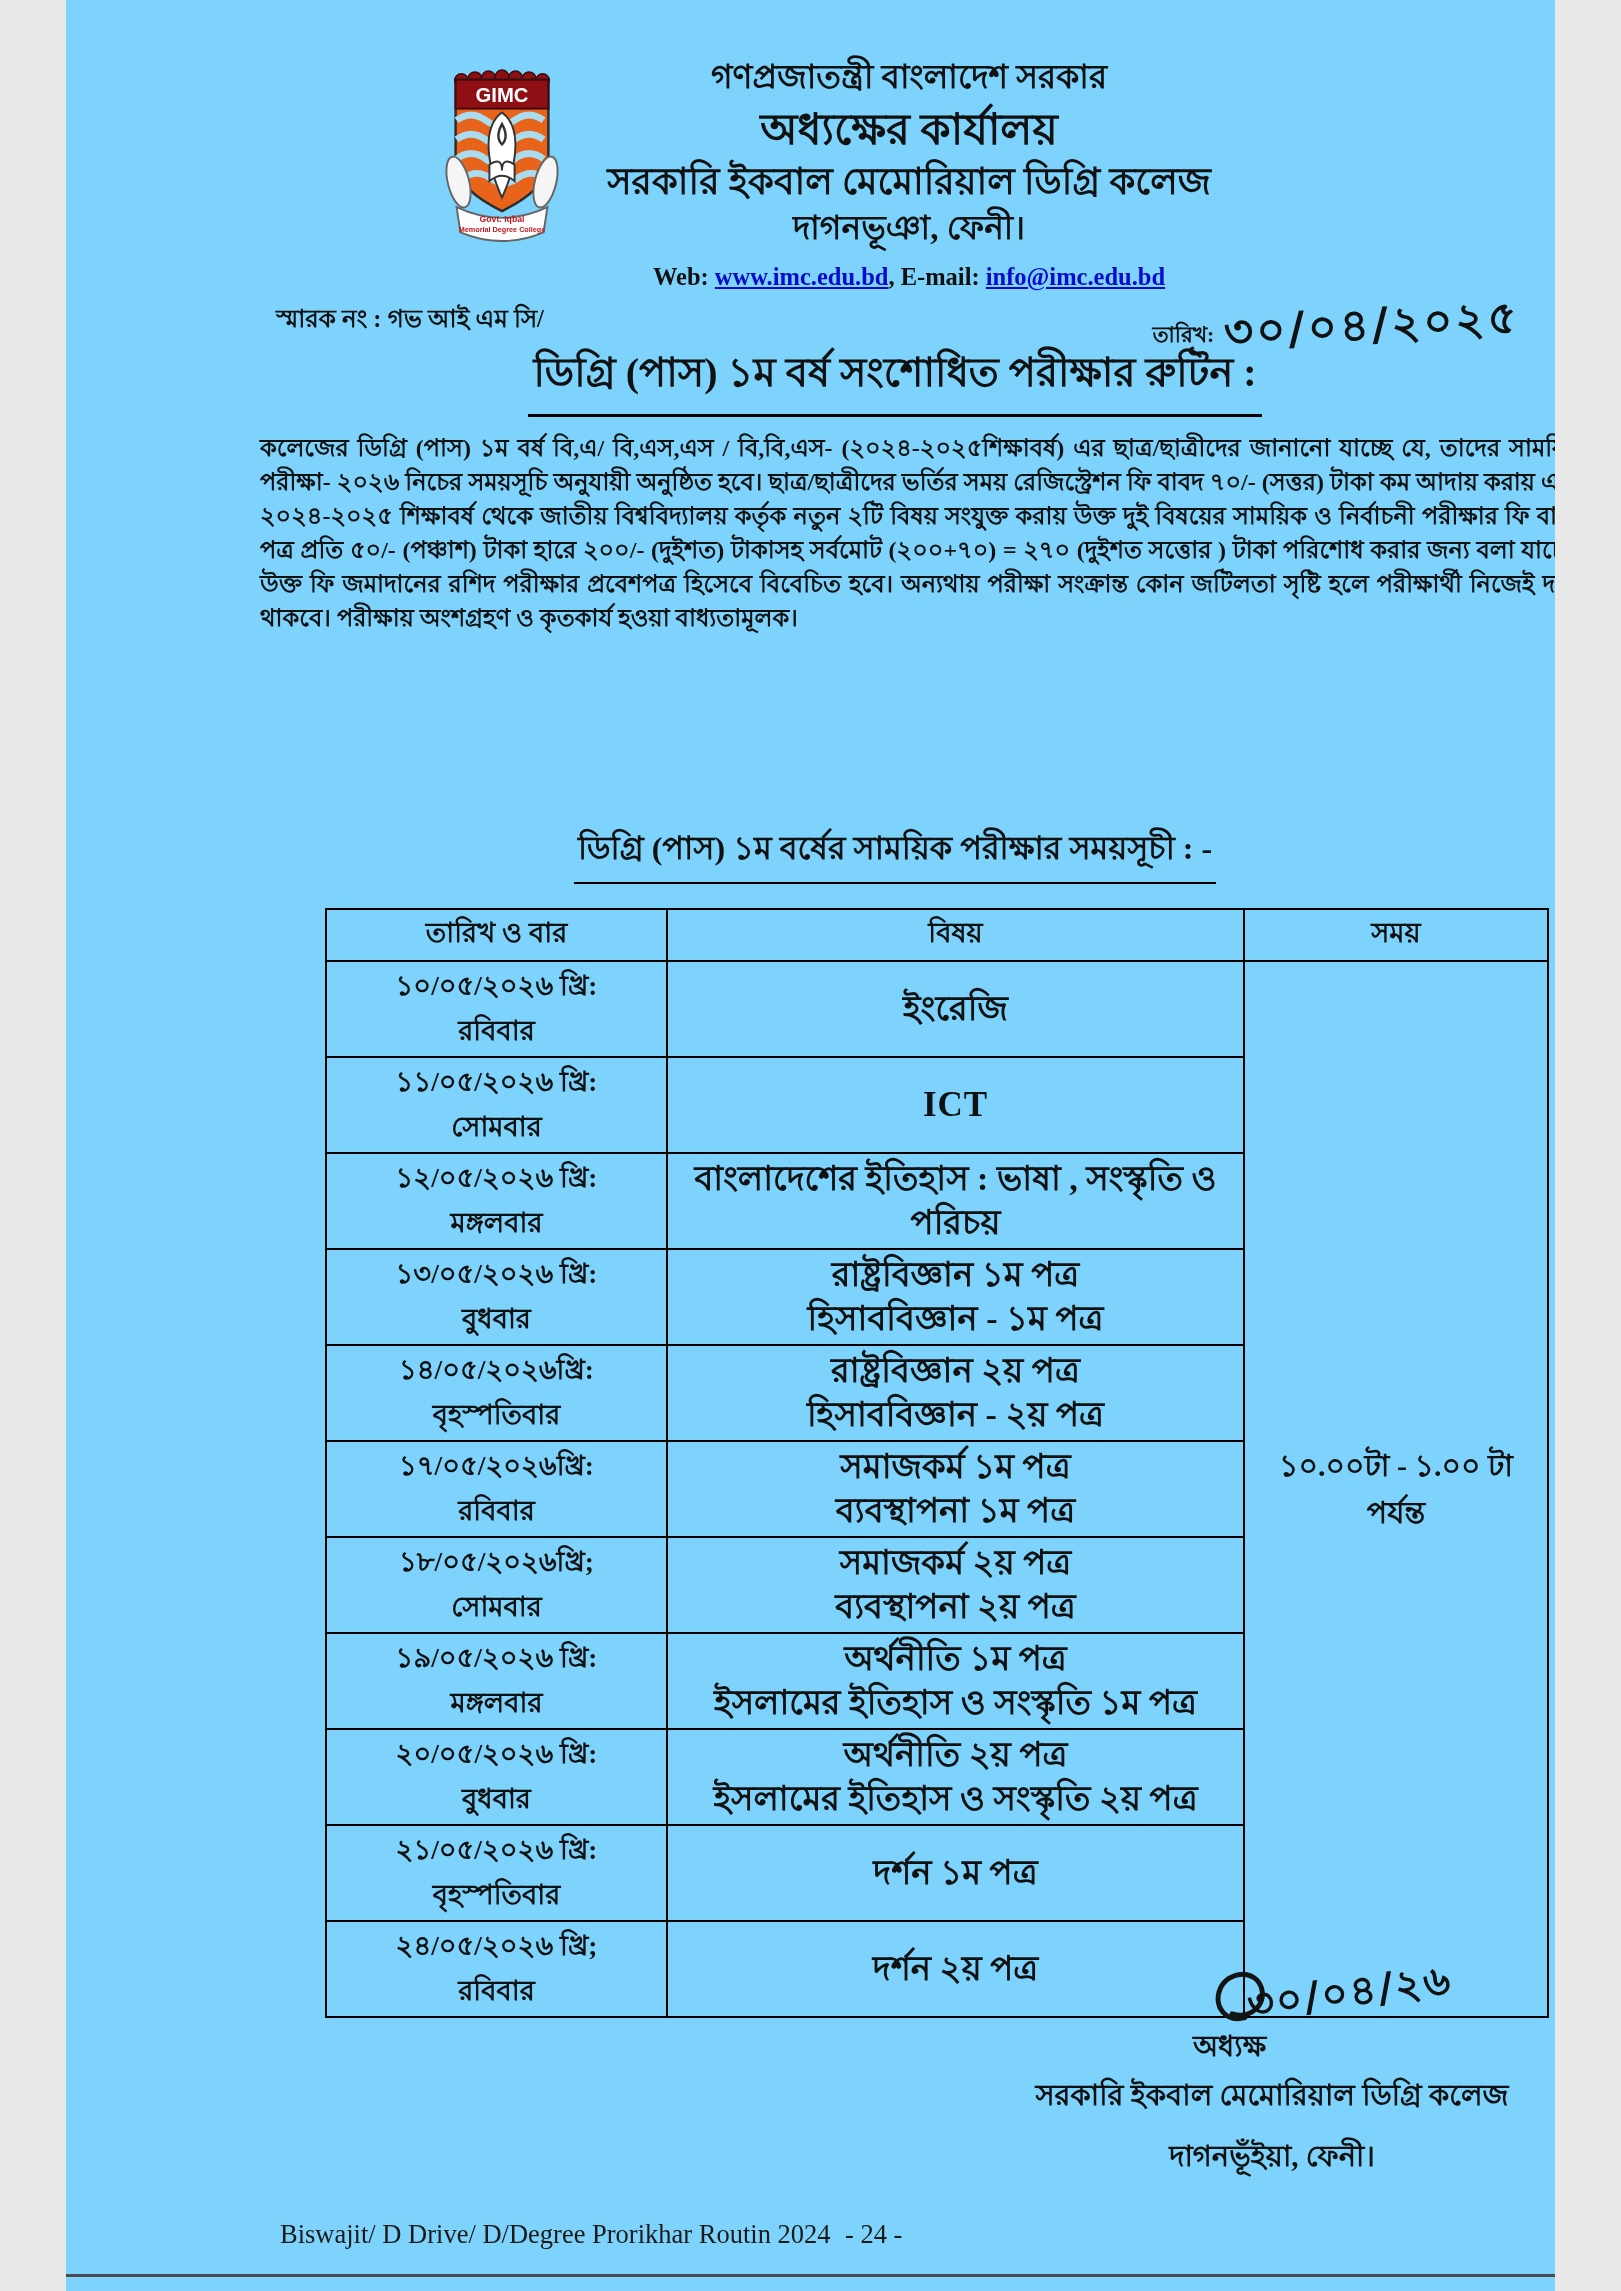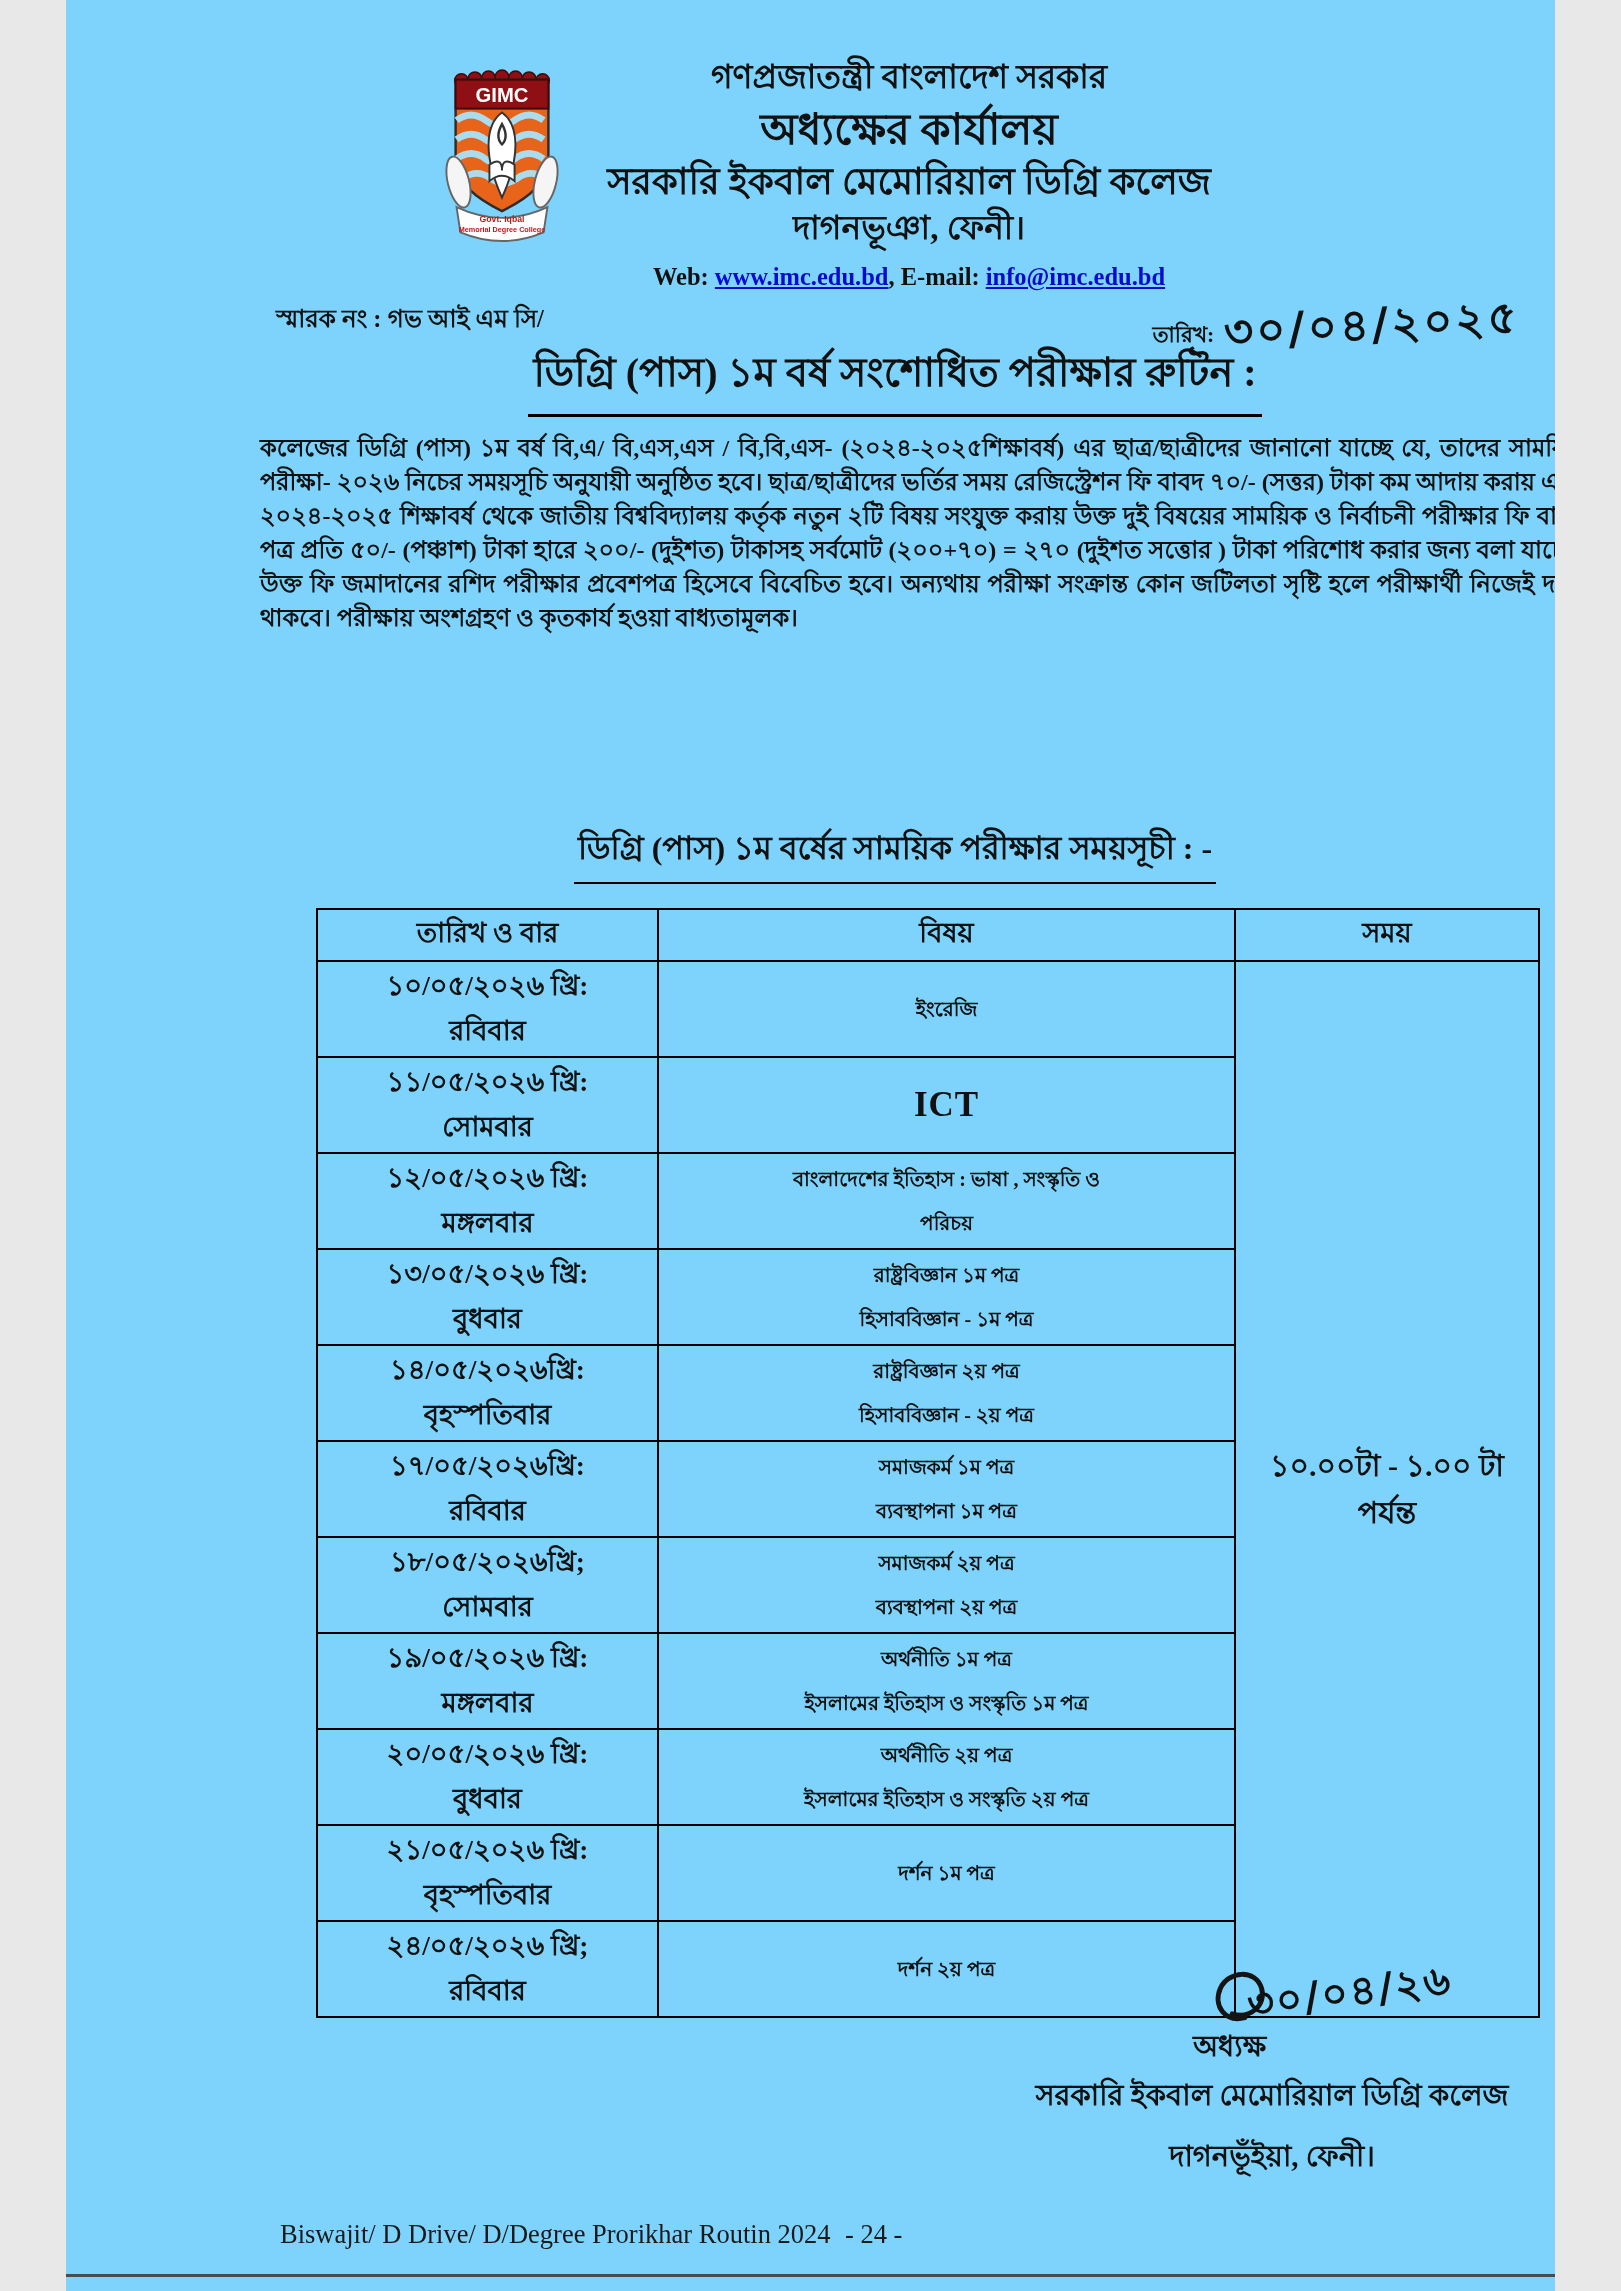--- a/index.html
+++ b/index.html
@@ -41,34 +41,34 @@
     color:#8a1b8d; font-size:31px; font-weight:700;
     text-decoration:underline; cursor:pointer; font-family:"Liberation Serif",serif;
   }
   .subtitle{position:absolute; left:37px; top:823px; width:1584px; text-align:center;}
   .subtitle span{
     display:inline-block; font-size:32px; font-weight:800;
     border-bottom:2.9px solid #000; padding:0 3.9px 4.9px 3.9px;
   }
   
   table.sched{
-    position:absolute; left:250px; top:908px; width:1222px;
+    position:absolute; left:259px; top:908px; width:1222px;
     border-collapse:collapse; table-layout:fixed;
   }
   table.sched th, table.sched td{
     border:2.9px solid #000; text-align:center; vertical-align:middle;
     font-weight:600; padding:2px 3.9px;
   }
   table.sched col.c1{width:341px;} table.sched col.c2{width:577px;} table.sched col.c3{width:304px;}
   table.sched thead tr{height:43px;}
   table.sched th{font-size:27.4px; font-weight:700;}
   table.sched tbody tr{height:92px;}
   .cell-date{display:block; font-size:27.4px; line-height:45px;}
   .cell-day{display:block; font-size:27.4px; line-height:45px;}
-  .subj{display:block; font-size:20px; line-height:44px;}
+  .subj{display:block; font-size:34px; line-height:44px;}
   .subj:empty{display:none;}
   .subj.latin{font-family:"Liberation Serif",serif; font-size:35px; font-weight:600; letter-spacing:1px;}
   td.timecell{vertical-align:middle; padding-bottom:353px;}
   .time-l1{display:block; font-size:30px; line-height:47px; font-weight:700;}
   .time-l2{display:block; font-size:30px; line-height:47px; font-weight:700;}
   
   .sig-scribble{position:absolute; left:1125px; top:1949px; width:294px; height:108px;}
   .sig-hand{
     position:absolute; left:1181px; top:1960px; font-size:41px; font-weight:700;
     transform:rotate(-7deg); letter-spacing:2px; font-family:"DejaVu Sans",sans-serif;

